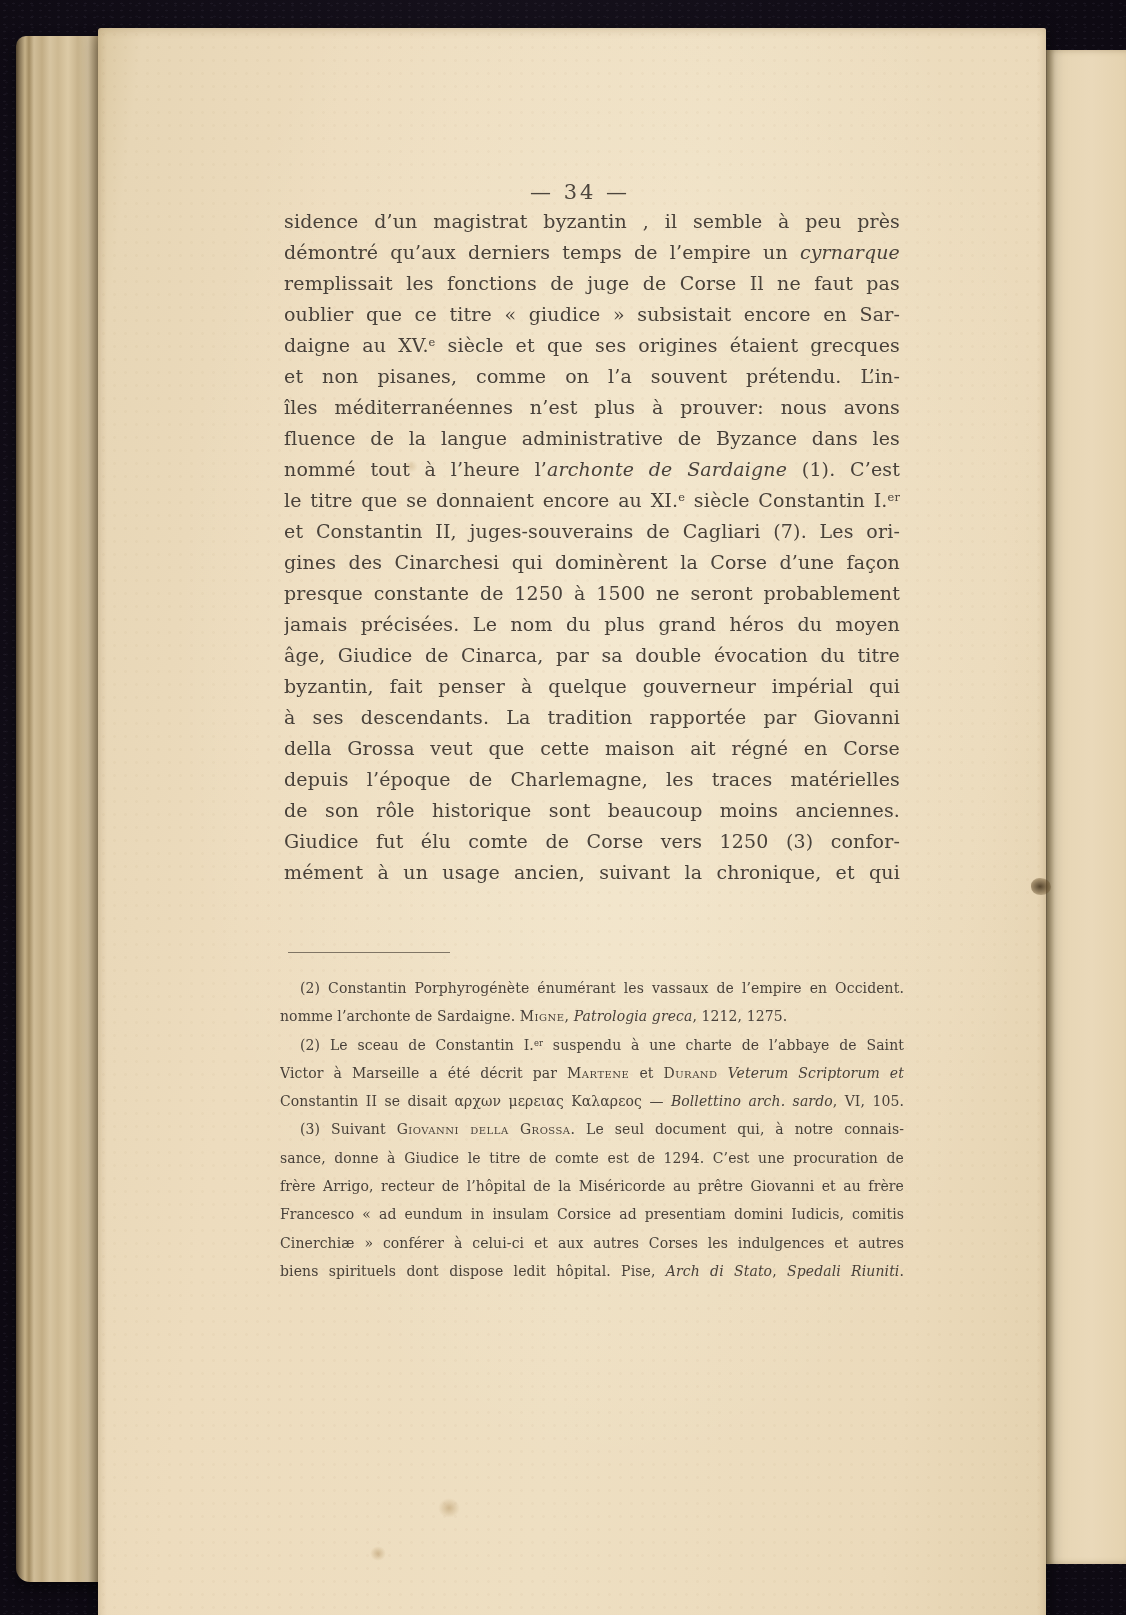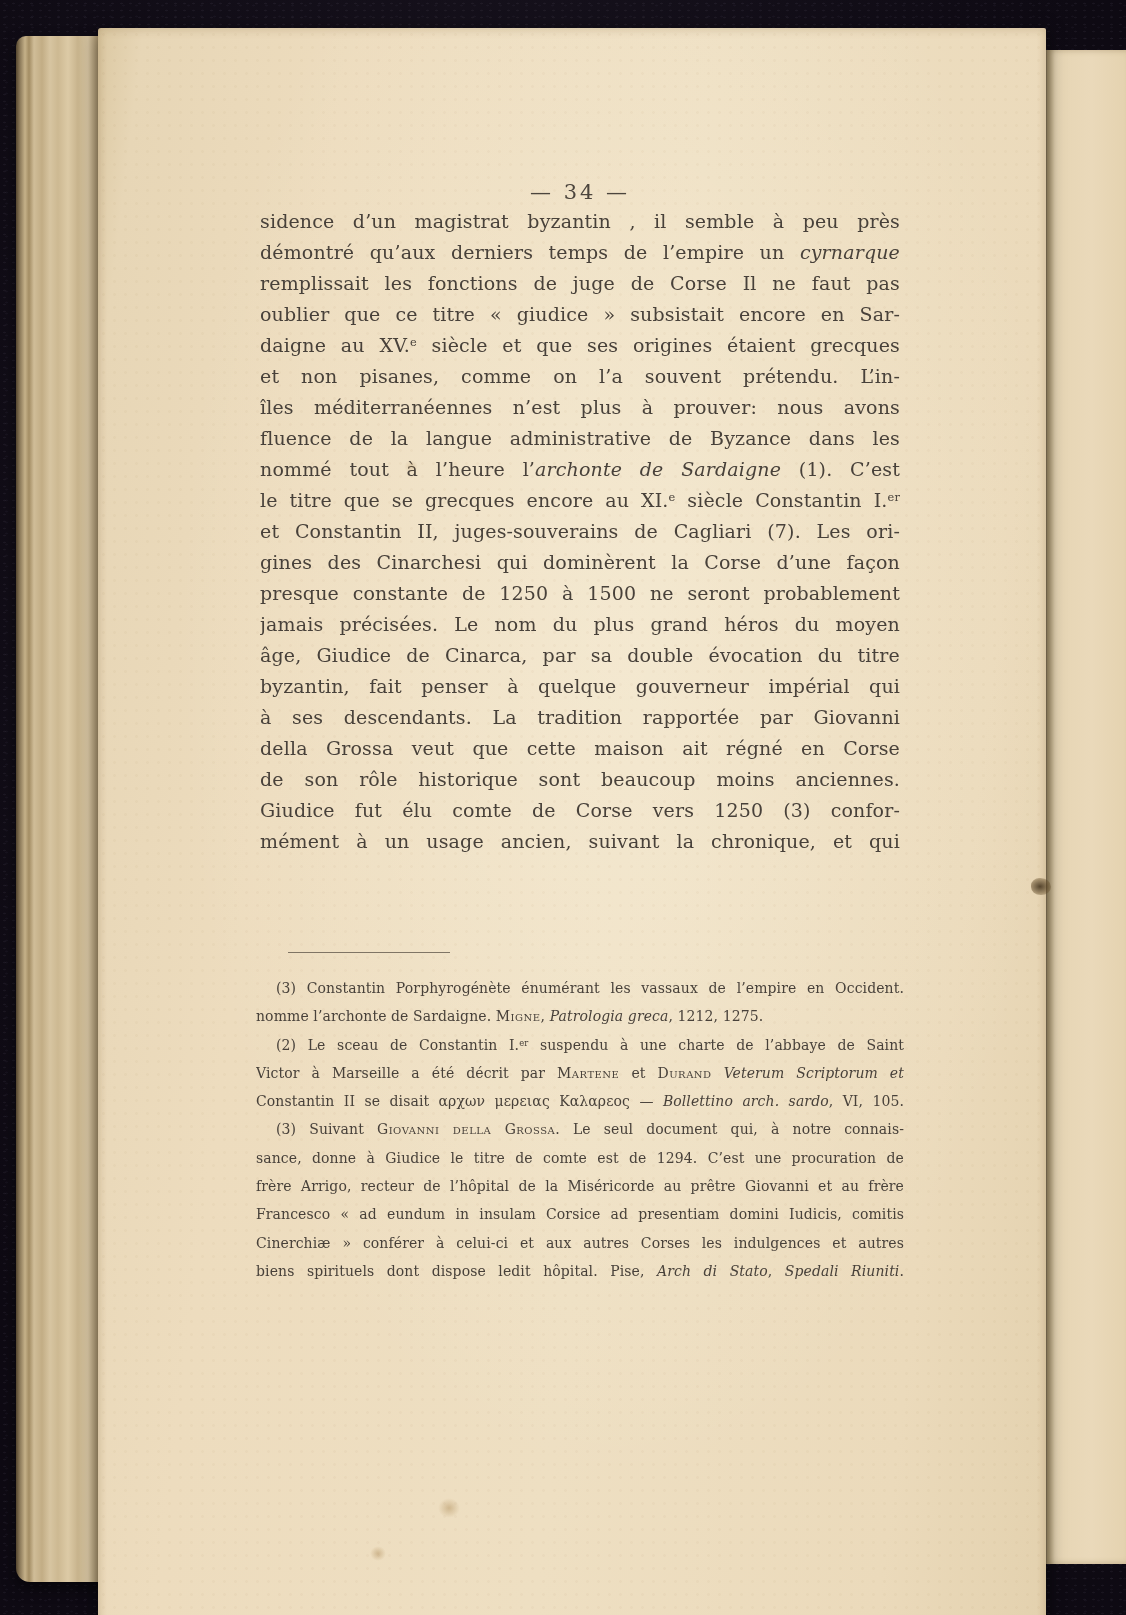--- a/index.html
+++ b/index.html
@@ -68,21 +68,21 @@
     position: absolute; left: 190px; top: 924px; width: 162px; height: 0;
     border-top: 1.5px solid rgba(90,80,68,0.75);
   }
   #footnote-lines {
     position: absolute; left: 158px; top: 946px; width: 648px;
     font-size: 14px; letter-spacing: 0.1px;
   }
   #footnote-lines .tline { line-height: 28.3px; height: 28.3px; text-align: right; }
   .tline {
     text-align: justify; text-align-last: justify;
-    white-space: normal; overflow: hidden;
+    white-space: normal; overflow: hidden; margin-left: 24px;
   }
   .tline.nojust { text-align: left; text-align-last: left; }
   .tline.ind { text-indent: 20px; }
   .i  { font-style: italic; }
   .sc { font-variant: small-caps; letter-spacing: 0.5px; }
   .sup { font-size: 0.6em; vertical-align: 0.5em; line-height: 0; }
   
   #ink-smudge {
     position: absolute; left: 1031px; top: 878px;
     width: 20px; height: 17px; border-radius: 45% 55% 50% 50%;
@@ -107,36 +107,37 @@
     <div id="body-lines">
         <div class="tline"><span>sidence d’un magistrat byzantin , il semble à peu près</span></div>
         <div class="tline"><span>démontré qu’aux derniers temps de l’empire un </span><span class="i">cyrnarque</span></div>
         <div class="tline"><span>remplissait les fonctions de juge de Corse  Il ne faut pas</span></div>
         <div class="tline"><span>oublier que ce titre « giudice » subsistait encore en Sar-</span></div>
         <div class="tline"><span>daigne au XV.</span><span class="sup">e</span><span> siècle et que ses origines étaient grecques</span></div>
         <div class="tline"><span>et non pisanes, comme on l’a souvent prétendu. L’in-</span></div>
         <div class="tline"><span>îles méditerranéennes n’est plus à prouver: nous avons</span></div>
         <div class="tline"><span>fluence de la langue administrative de Byzance dans les</span></div>
         <div class="tline"><span>nommé tout à l’heure l’</span><span class="i">archonte de Sardaigne</span><span> (1). C’est</span></div>
-        <div class="tline"><span>le titre que se grecques encore au XI.</span><span class="sup">e</span><span> siècle Constantin I.</span><span class="sup">er</span></div>
+        <div class="tline"><span>le titre que se donnaient encore au XI.</span><span class="sup">e</span><span> siècle Constantin I.</span><span class="sup">er</span></div>
         <div class="tline"><span>et Constantin II, juges-souverains de Cagliari (7). Les ori-</span></div>
         <div class="tline"><span>gines des Cinarchesi qui dominèrent la Corse d’une façon</span></div>
         <div class="tline"><span>presque constante de 1250 à 1500 ne seront probablement</span></div>
         <div class="tline"><span>jamais précisées. Le nom du plus grand héros du moyen</span></div>
         <div class="tline"><span>âge, Giudice de Cinarca, par sa double évocation du titre</span></div>
         <div class="tline"><span>byzantin, fait penser à quelque gouverneur impérial qui</span></div>
         <div class="tline"><span>à ses descendants. La tradition rapportée par Giovanni</span></div>
         <div class="tline"><span>della Grossa veut que cette maison ait régné en Corse</span></div>
+        <div class="tline"><span>depuis l’époque de Charlemagne, les traces matérielles</span></div>
         <div class="tline"><span>de son rôle historique sont beaucoup moins anciennes.</span></div>
         <div class="tline"><span>Giudice fut élu comte de Corse vers 1250 (3) confor-</span></div>
         <div class="tline"><span>mément à un usage ancien, suivant la chronique, et qui</span></div>
       </div>
     <div id="footnote-separator"></div>
     <div id="footnote-lines">
-        <div class="tline ind"><span>(3) Constantin Porphyrogénète énumérant les vassaux de l’empire en Occident.</span></div>
+        <div class="tline ind"><span>(2) Constantin Porphyrogénète énumérant les vassaux de l’empire en Occident.</span></div>
         <div class="tline nojust"><span>nomme l’archonte de Sardaigne. </span><span class="sc">Migne</span><span>, </span><span class="i">Patrologia greca</span><span>, 1212, 1275.</span></div>
         <div class="tline ind"><span>(2) Le sceau de Constantin I.</span><span class="sup">er</span><span> suspendu à une charte de l’abbaye de Saint</span></div>
         <div class="tline"><span>Victor à Marseille a été décrit par </span><span class="sc">Martene</span><span> et </span><span class="sc">Durand</span><span> </span><span class="i">Veterum Scriptorum et</span></div>
         <div class="tline"><span>Constantin II se disait αρχων μερειας Καλαρεος — </span><span class="i">Bollettino arch. sardo</span><span>, VI, 105.</span></div>
         <div class="tline ind"><span>(3) Suivant </span><span class="sc">Giovanni della Grossa</span><span>. Le seul document qui, à notre connais-</span></div>
         <div class="tline"><span>sance, donne à Giudice le titre de comte est de 1294. C’est une procuration de</span></div>
         <div class="tline"><span>frère Arrigo, recteur de l’hôpital de la Miséricorde au prêtre Giovanni et au frère</span></div>
         <div class="tline"><span>Francesco « ad eundum in insulam Corsice ad presentiam domini Iudicis, comitis</span></div>
         <div class="tline"><span>Cinerchiæ »  conférer à celui-ci et aux autres Corses les indulgences et autres</span></div>
         <div class="tline"><span>biens spirituels dont dispose ledit hôpital. Pise, </span><span class="i">Arch di Stato</span><span>, </span><span class="i">Spedali Riuniti</span><span>.</span></div>

